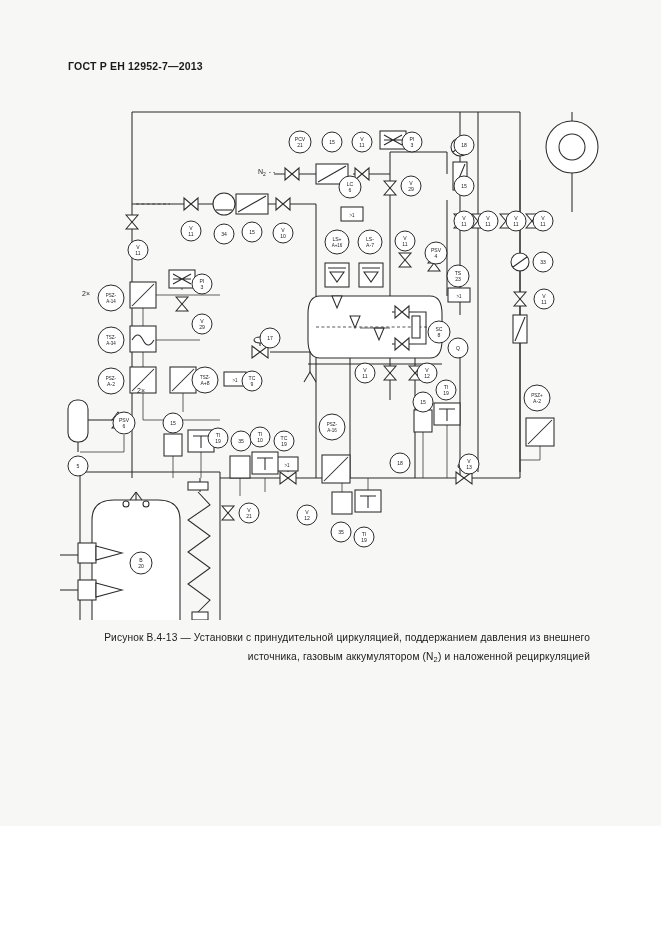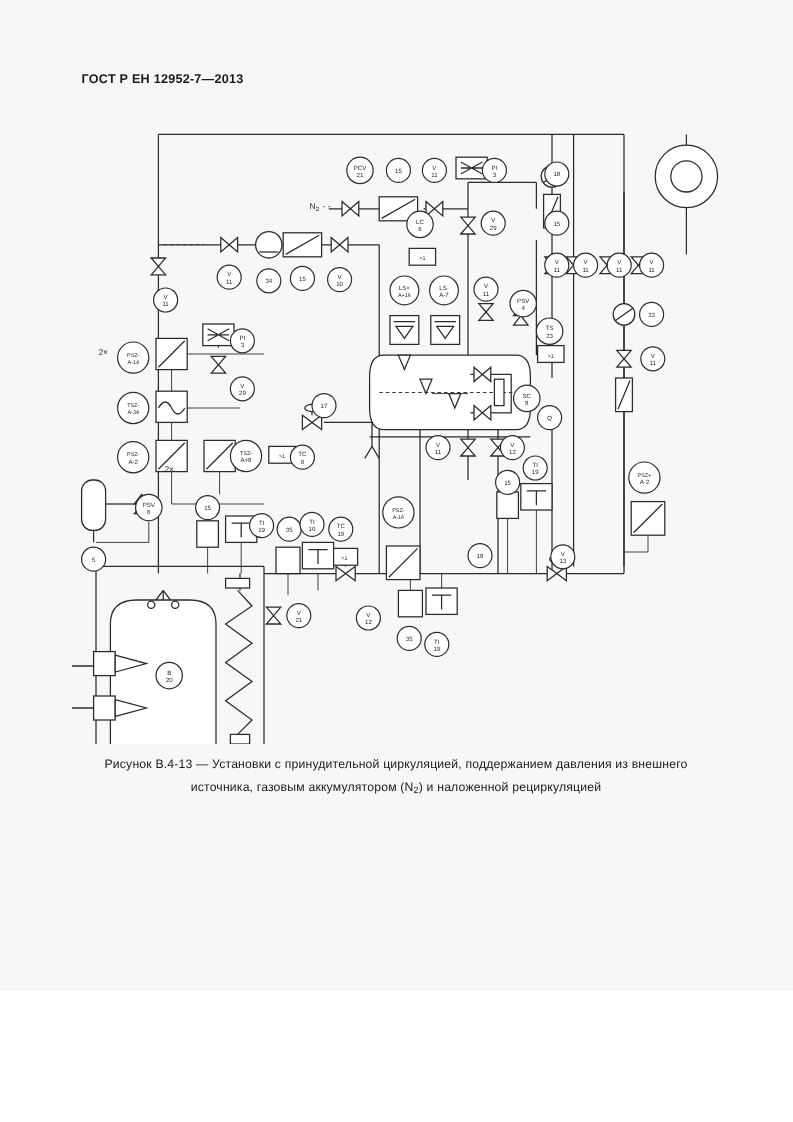--- a/index.html
+++ b/index.html
@@ -34,21 +34,21 @@
     font-size: 11px;
     color: #1a1a1a;
     font-weight: bold;
     padding-left: 20px;
   }
   #caption {
     position: absolute;
     left: 70px;
     top: 628px;
     width: 520px;
-    text-align: center;
+    text-align: right;
     font-size: 10.2px;
     line-height: 19px;
     color: #1a1a1a;
     letter-spacing: 0.15px;
   }
   #caption sub {
     font-size: 7.5px;
     vertical-align: -2px;
   }
   #diagram-wrap {

